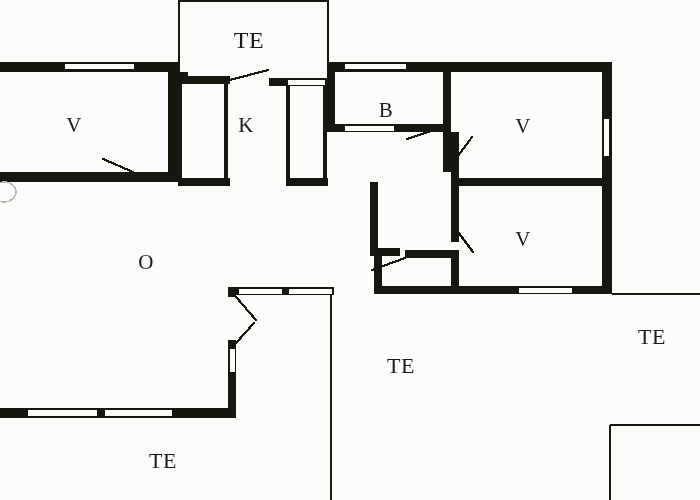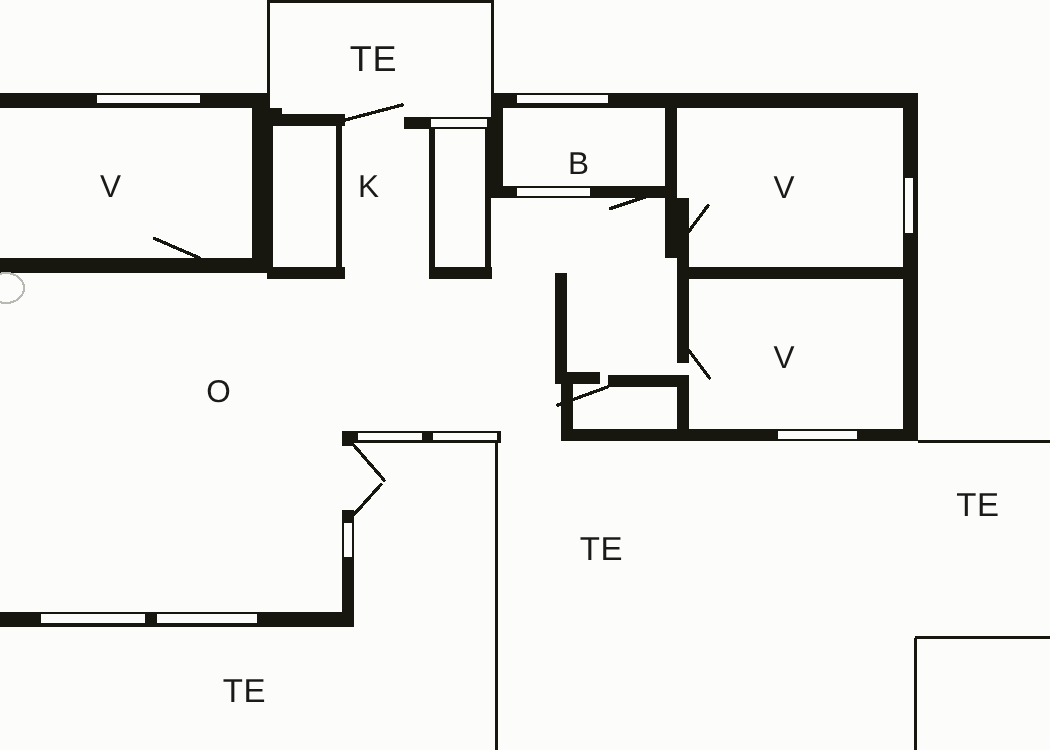--- a/index.html
+++ b/index.html
@@ -18,21 +18,21 @@
   #plan-svg {
     position: absolute;
     top: 0;
     left: 0;
     width: 700px;
     height: 500px;
     display: block;
   }
   .room-label {
     position: absolute;
-    font-family: Liberation Sans, sans-serif;
+    font-family: Liberation Serif, serif;
     font-weight: 400;
     color: #1a1a18;
     white-space: nowrap;
     transform: translate(-50%, -50%);
     letter-spacing: 0.5px;
     user-select: none;
   }
 </style>
 </head>
 <body>

